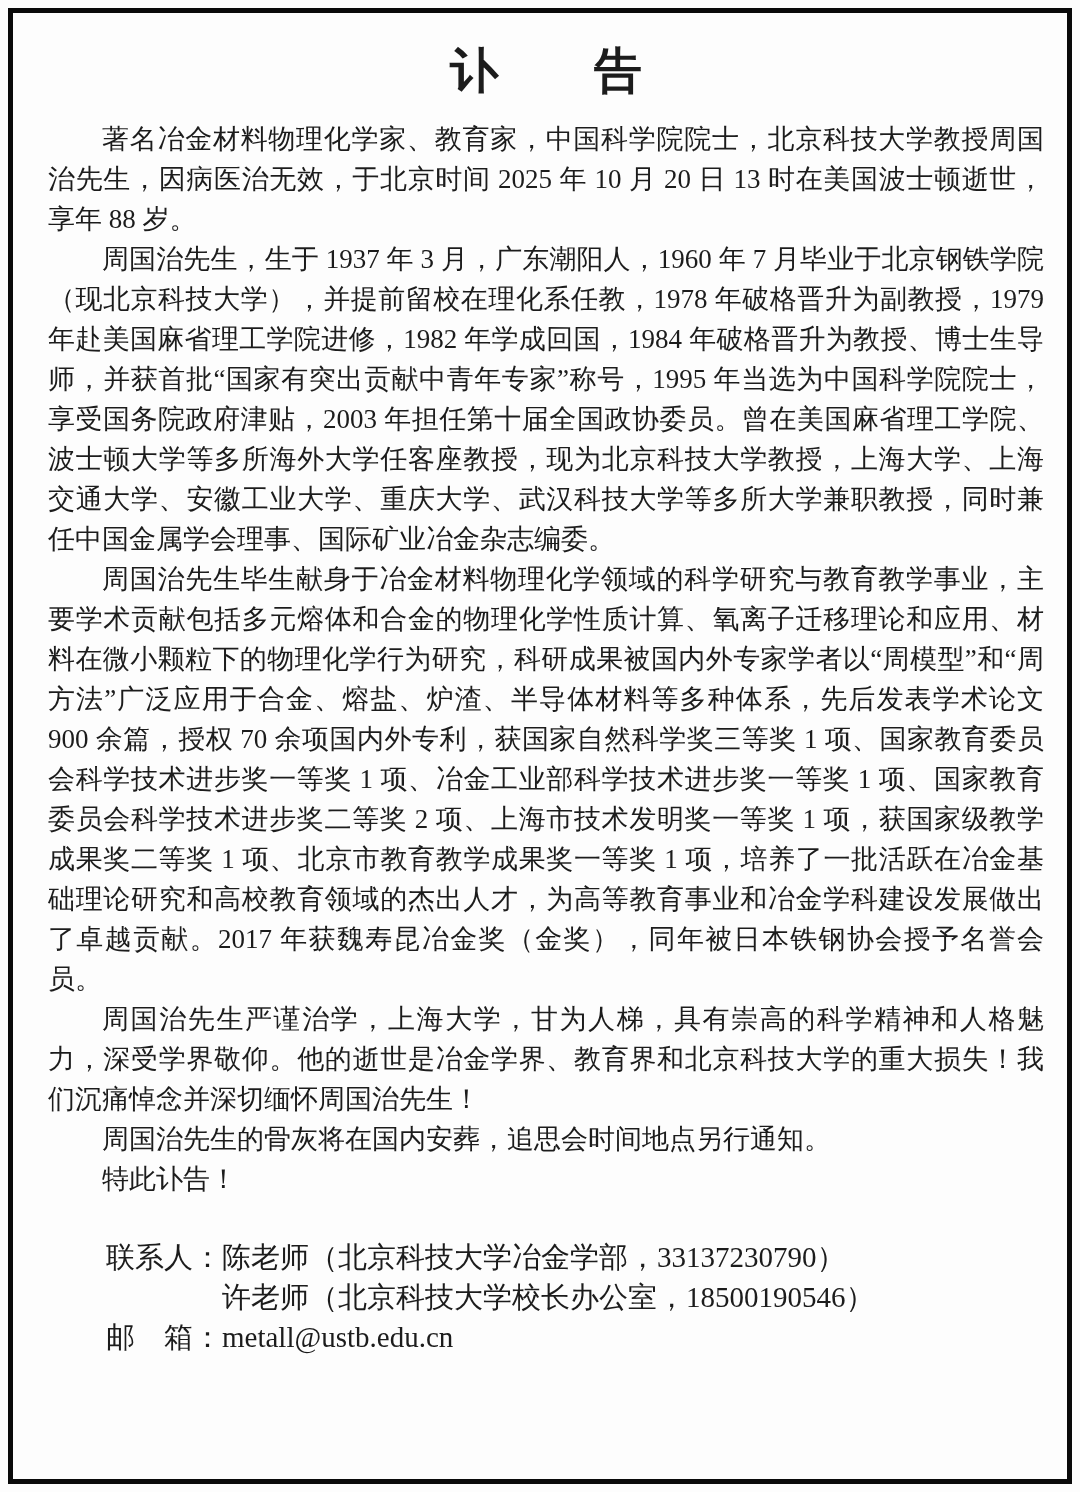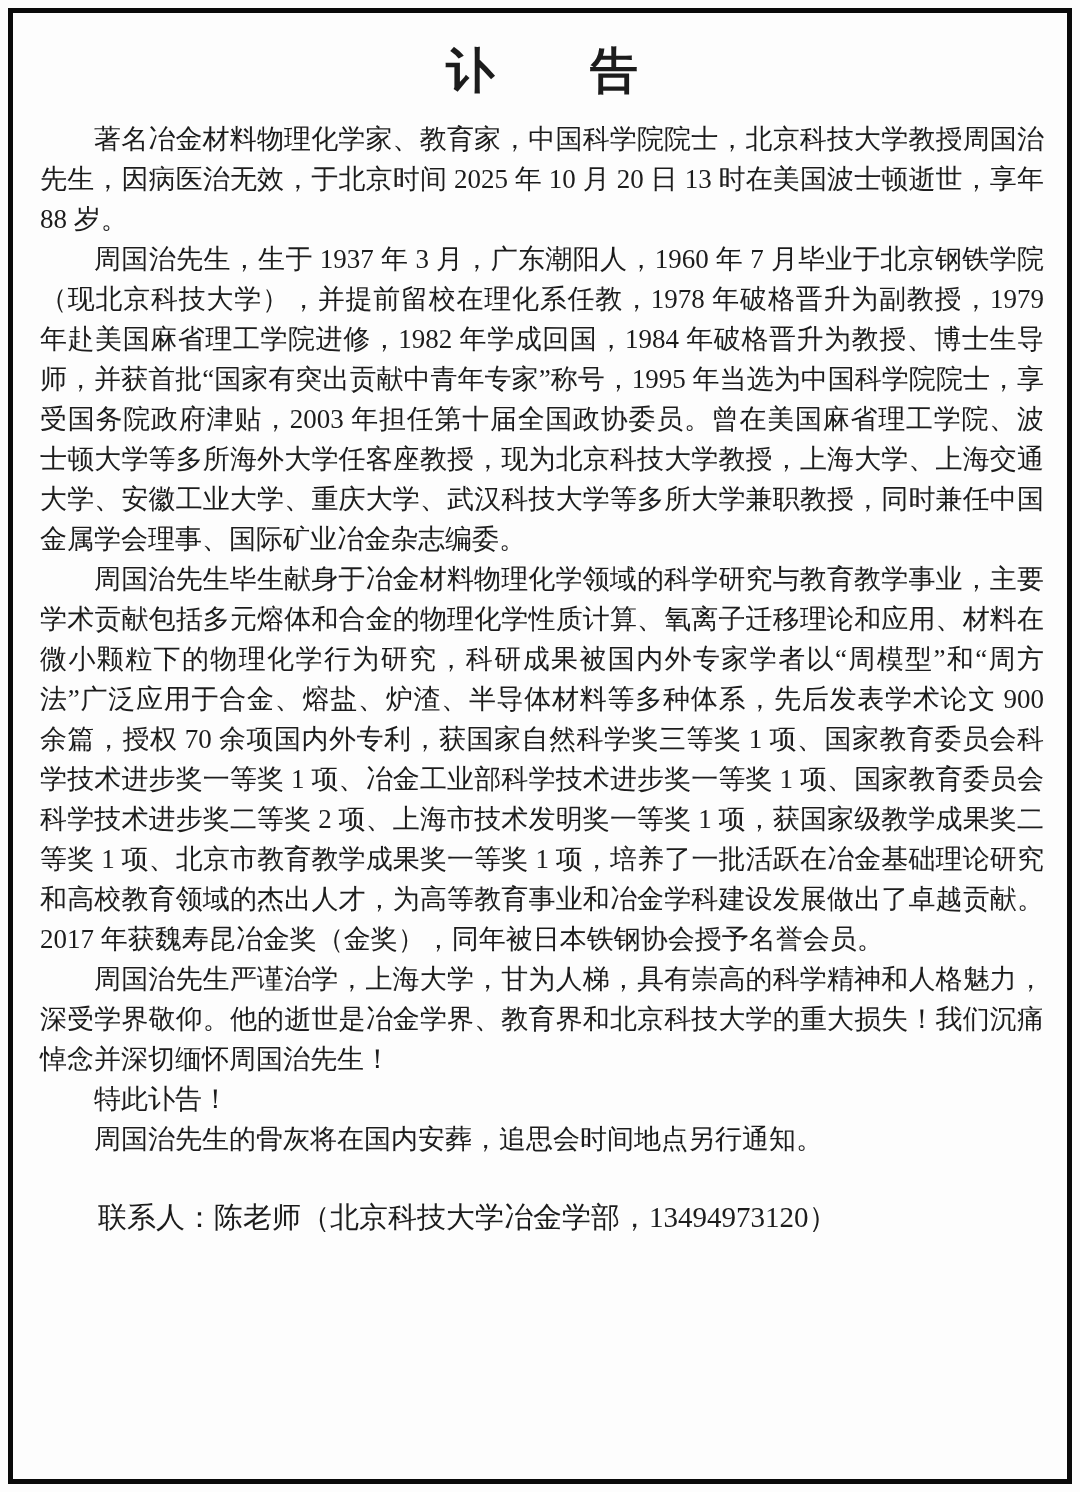--- a/index.html
+++ b/index.html
@@ -14,21 +14,21 @@
     background: #fdfdfd;
     font-family: "Liberation Serif", "DejaVu Serif", serif;
     color: #1c1c1c;
     overflow: hidden;
   }
   .frame {
     position: absolute;
     inset: 8px;
     border: 5px solid #0a0a0a;
     box-sizing: border-box;
-    padding: 28px 23px 0 27px;
+    padding: 28px 23px 0 35px;
     overflow: hidden;
   }
   .title {
     margin: 0 0 18px 0;
     text-align: center;
     font-size: 48px;
     line-height: 60px;
     font-weight: bold;
   }
   .title-text {
@@ -67,24 +67,30 @@
     <h1 class="title"><span class="title-text">讣告</span></h1>
 
     <p class="para">著名冶金材料物理化学家、教育家，中国科学院院士，北京科技大学教授周国治先生，因病医治无效，于北京时间 2025 年 10 月 20 日 13 时在美国波士顿逝世，享年 88 岁。</p>
 
     <p class="para">周国治先生，生于 1937 年 3 月，广东潮阳人，1960 年 7 月毕业于北京钢铁学院（现北京科技大学），并提前留校在理化系任教，1978 年破格晋升为副教授，1979 年赴美国麻省理工学院进修，1982 年学成回国，1984 年破格晋升为教授、博士生导师，并获首批“国家有突出贡献中青年专家”称号，1995 年当选为中国科学院院士，享受国务院政府津贴，2003 年担任第十届全国政协委员。曾在美国麻省理工学院、波士顿大学等多所海外大学任客座教授，现为北京科技大学教授，上海大学、上海交通大学、安徽工业大学、重庆大学、武汉科技大学等多所大学兼职教授，同时兼任中国金属学会理事、国际矿业冶金杂志编委。</p>
 
     <p class="para">周国治先生毕生献身于冶金材料物理化学领域的科学研究与教育教学事业，主要学术贡献包括多元熔体和合金的物理化学性质计算、氧离子迁移理论和应用、材料在微小颗粒下的物理化学行为研究，科研成果被国内外专家学者以“周模型”和“周方法”广泛应用于合金、熔盐、炉渣、半导体材料等多种体系，先后发表学术论文 900 余篇，授权 70 余项国内外专利，获国家自然科学奖三等奖 1 项、国家教育委员会科学技术进步奖一等奖 1 项、冶金工业部科学技术进步奖一等奖 1 项、国家教育委员会科学技术进步奖二等奖 2 项、上海市技术发明奖一等奖 1 项，获国家级教学成果奖二等奖 1 项、北京市教育教学成果奖一等奖 1 项，培养了一批活跃在冶金基础理论研究和高校教育领域的杰出人才，为高等教育事业和冶金学科建设发展做出了卓越贡献。2017 年获魏寿昆冶金奖（金奖），同年被日本铁钢协会授予名誉会员。</p>
 
     <p class="para">周国治先生严谨治学，上海大学，甘为人梯，具有崇高的科学精神和人格魅力，深受学界敬仰。他的逝世是冶金学界、教育界和北京科技大学的重大损失！我们沉痛悼念并深切缅怀周国治先生！</p>
 
+    <p class="para">周国治先生的骨灰将在国内安葬，追思会时间地点另行通知。</p>
+
     <p class="para">特此讣告！</p>
-
-    <p class="para">周国治先生的骨灰将在国内安葬，追思会时间地点另行通知。</p>
 
     <div class="contacts">
       <div class="contact-row">
-        <span class="contact-label">联系人：</span><span class="contact-value">陈老师（北京科技大学冶金学部，13494973120）</span>
+        <span class="contact-label">联系人：</span><span class="contact-value">陈老师（北京科技大学冶金学部，33137230790）</span>
+      </div>
+      <div class="contact-row">
+        <span class="contact-label"></span><span class="contact-value">许老师（北京科技大学校长办公室，18500190546）</span>
+      </div>
+      <div class="contact-row">
+        <span class="contact-label">邮　箱：</span><span class="contact-value">metall@ustb.edu.cn</span>
       </div>
     </div>
 
   </div>
 </div>
 
 </body></html>

